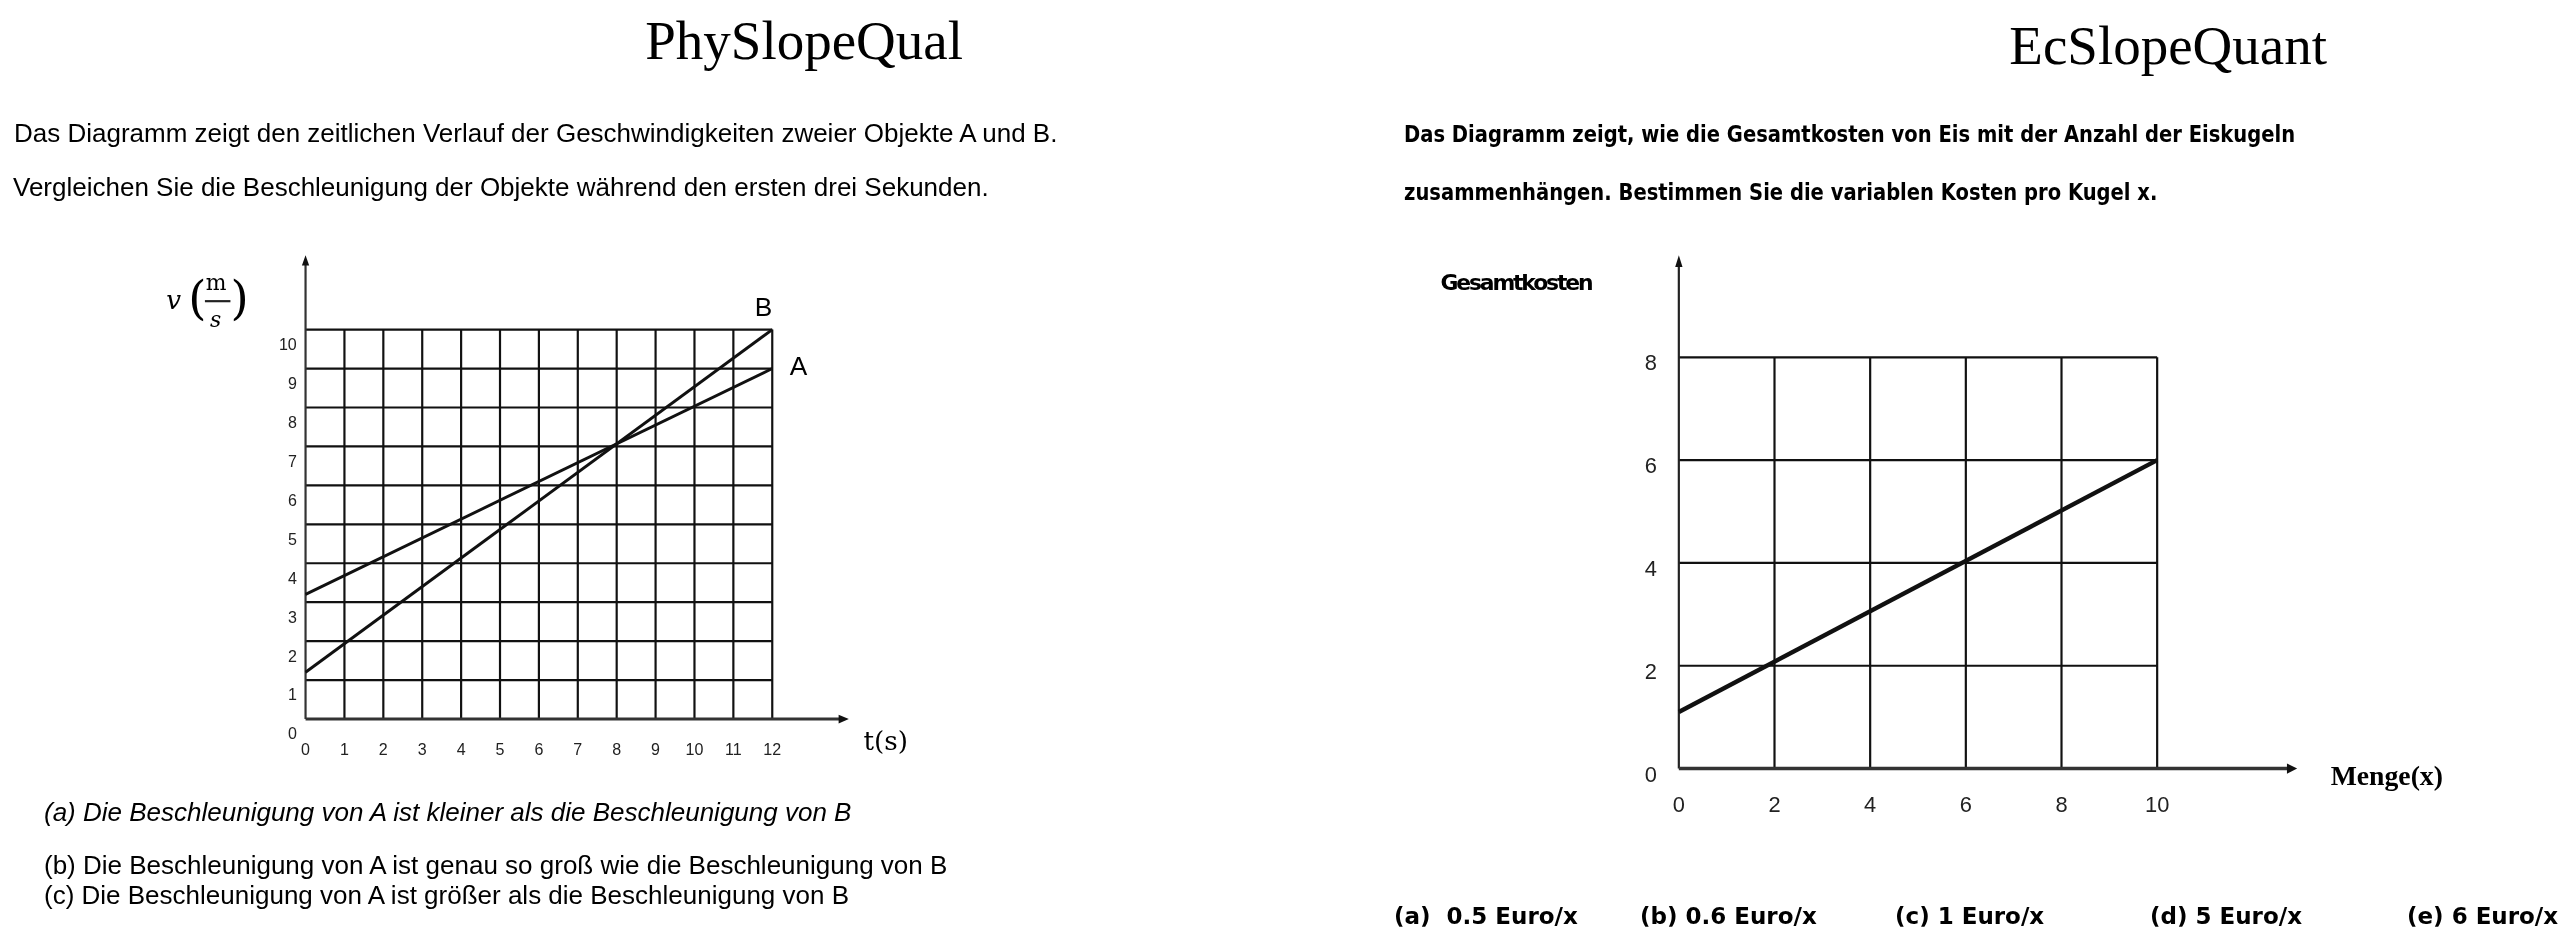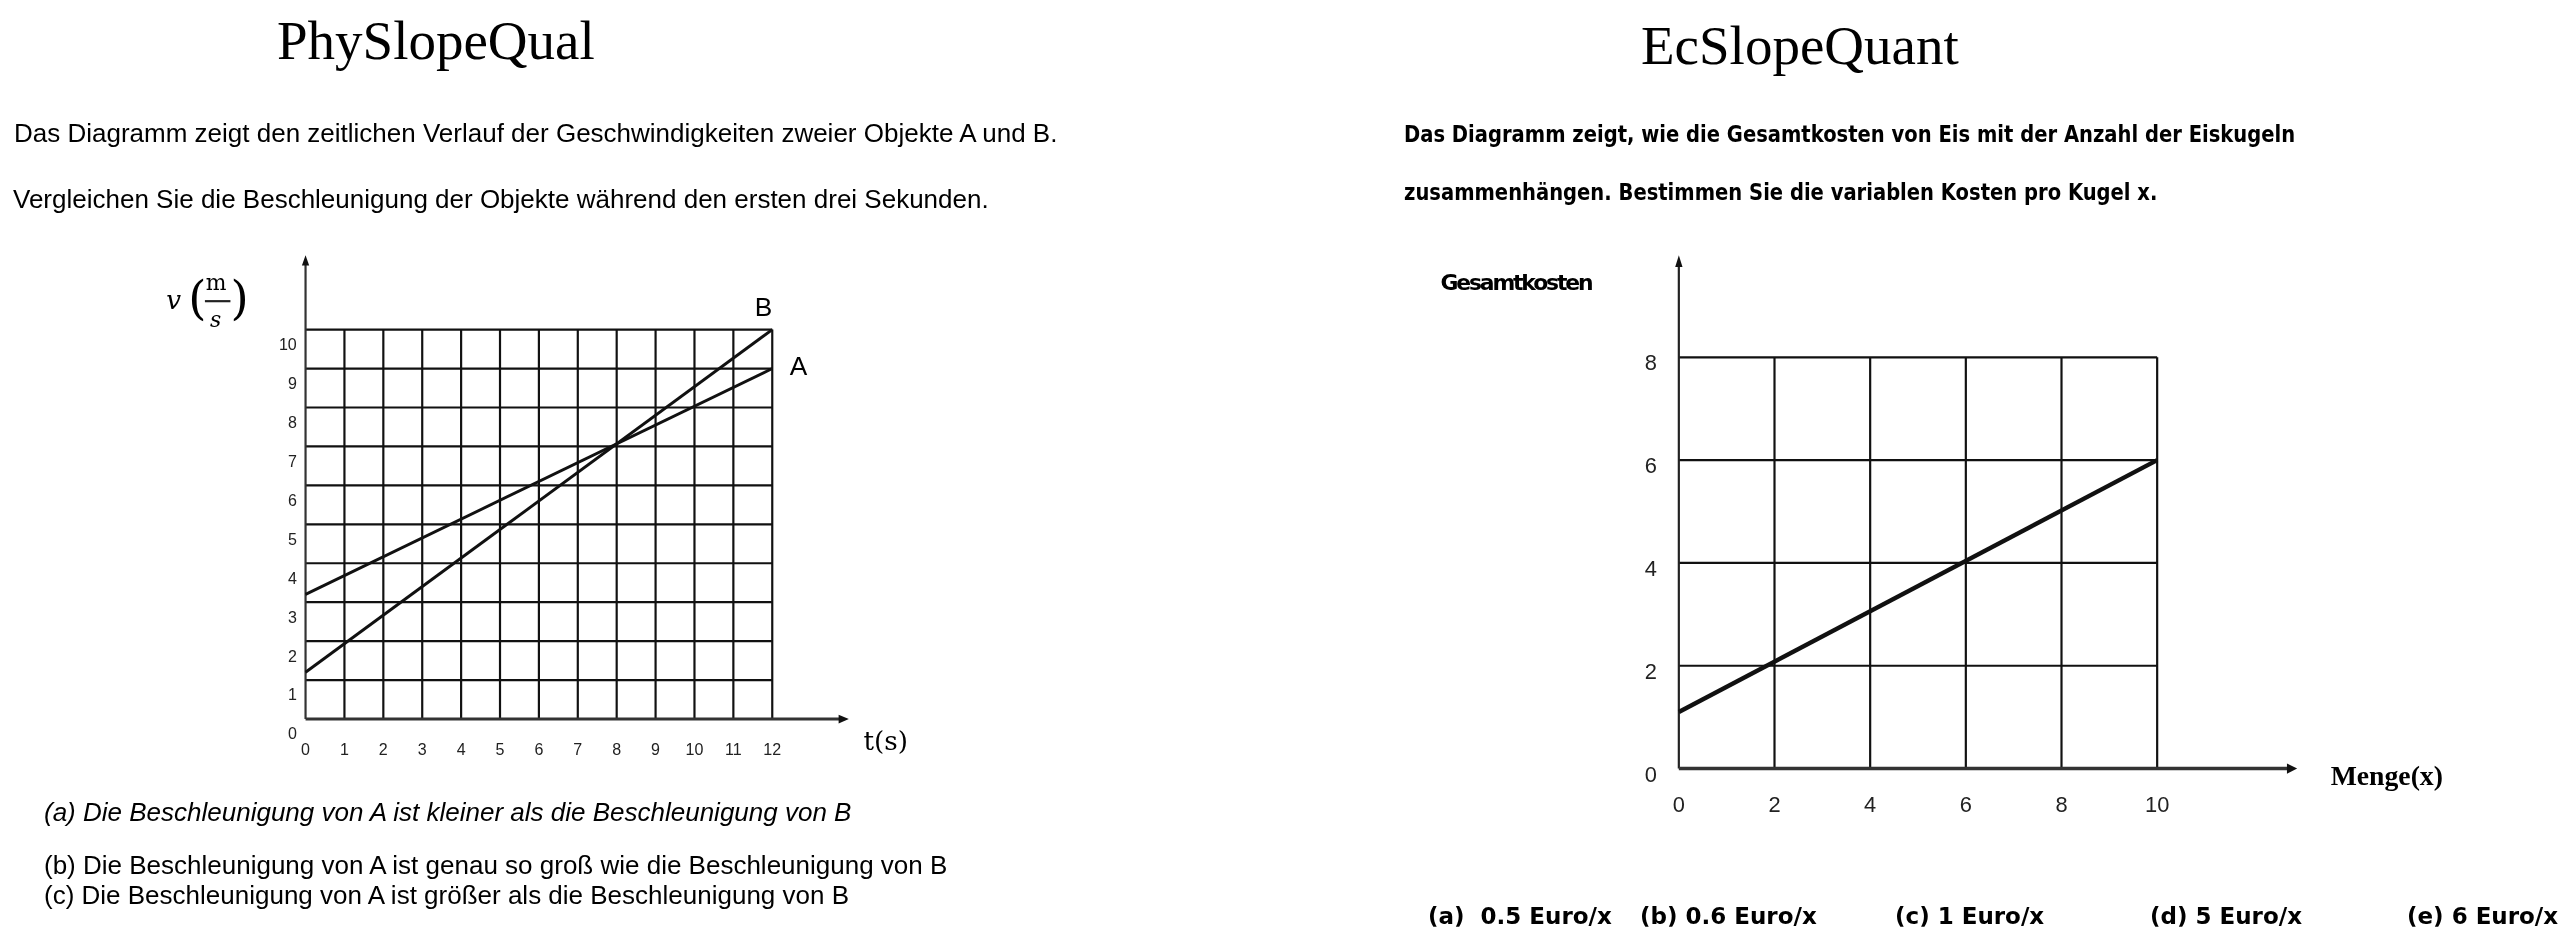--- a/index.html
+++ b/index.html
@@ -1,31 +1,31 @@
 <!DOCTYPE html>
 <html style="font-size:11.7px"><head>
 <meta charset="utf-8">
 <style>
   html, body { margin:0; padding:0; background:#ffffff; }
   body { width:2576px; height:953px; position:relative; overflow:hidden; color:#000; }
-  .title { position:absolute; font-family:"Liberation Serif", "DejaVu Serif", serif; font-size:55px; text-align:left; }
+  .title { position:absolute; font-family:"Liberation Serif", "DejaVu Serif", serif; font-size:55px; text-align:right; }
   .q-text { position:absolute; font-family:"Liberation Sans", sans-serif; font-size:26px; white-space:nowrap; }
   .q-text.bold { font-weight:bold; font-family:"DejaVu Sans", sans-serif; font-size:23px; transform-origin:left top; }
   .option { position:absolute; font-family:"Liberation Sans", sans-serif; font-size:26px; white-space:nowrap; }
   .option.bold { font-weight:bold; font-family:"DejaVu Sans", sans-serif; font-size:23px; }
   svg { position:absolute; left:0; top:0; }
   .tick { font-family:"Liberation Sans", sans-serif; font-size:22px; fill:#222; }
   .tick2 { font-family:"Liberation Sans", sans-serif; font-size:30px; fill:#222; }
 </style>
 </head>
 <body>
 
 <div class="title" style="left:277px; top:8.8px; width:686px;">PhySlopeQual</div>
 <div class="q-text" style="left:14px; top:118px;">Das Diagramm zeigt den zeitlichen Verlauf der Geschwindigkeiten zweier Objekte A und B.</div>
-<div class="q-text" style="left:13px; top:184px;">Vergleichen Sie die Beschleunigung der Objekte während den ersten drei Sekunden.</div>
+<div class="q-text" style="left:13px; top:172px;">Vergleichen Sie die Beschleunigung der Objekte während den ersten drei Sekunden.</div>
 
 <svg width="948" height="773" viewBox="0 0 1300 1060">
 
   <g id="left-grid" stroke="#111" stroke-width="3">
       <line x1="472.3333333333333" y1="452" x2="472.3333333333333" y2="986"></line>
       <line x1="525.6666666666666" y1="452" x2="525.6666666666666" y2="986"></line>
       <line x1="579" y1="452" x2="579" y2="986"></line>
       <line x1="632.3333333333333" y1="452" x2="632.3333333333333" y2="986"></line>
       <line x1="685.6666666666667" y1="452" x2="685.6666666666667" y2="986"></line>
       <line x1="739" y1="452" x2="739" y2="986"></line>
@@ -134,18 +134,18 @@
       <text x="2433.2" y="1114" text-anchor="middle" class="tick2">2</text>
       <text x="2564.4" y="1114" text-anchor="middle" class="tick2">4</text>
       <text x="2695.6" y="1114" text-anchor="middle" class="tick2">6</text>
       <text x="2826.8" y="1114" text-anchor="middle" class="tick2">8</text>
       <text x="2958" y="1114" text-anchor="middle" class="tick2">10</text>
     </g>
   <text x="1975" y="398" font-family="DejaVu Sans, sans-serif" font-weight="bold" font-size="30" textLength="210">Gesamtkosten</text>
   <text x="3196" y="1076" font-family="Liberation Serif, serif" font-weight="bold" font-size="38">Menge(x)</text>
 </svg>
 
-<div class="option bold" style="left:1428px; top:903px; white-space:pre;">(a)  0.5 Euro/x</div>
+<div class="option bold" style="left:1394px; top:903px; white-space:pre;">(a)  0.5 Euro/x</div>
 <div class="option bold" style="left:1640px; top:903px;text-align:right;">(b) 0.6 Euro/x</div>
 <div class="option bold" style="left:1895px; top:903px;">(c) 1 Euro/x</div>
 <div class="option bold" style="left:2150px; top:903px;">(d) 5 Euro/x</div>
 <div class="option bold" style="left:2407px; top:903px;">(e) 6 Euro/x</div>
 
 
 </body></html>

